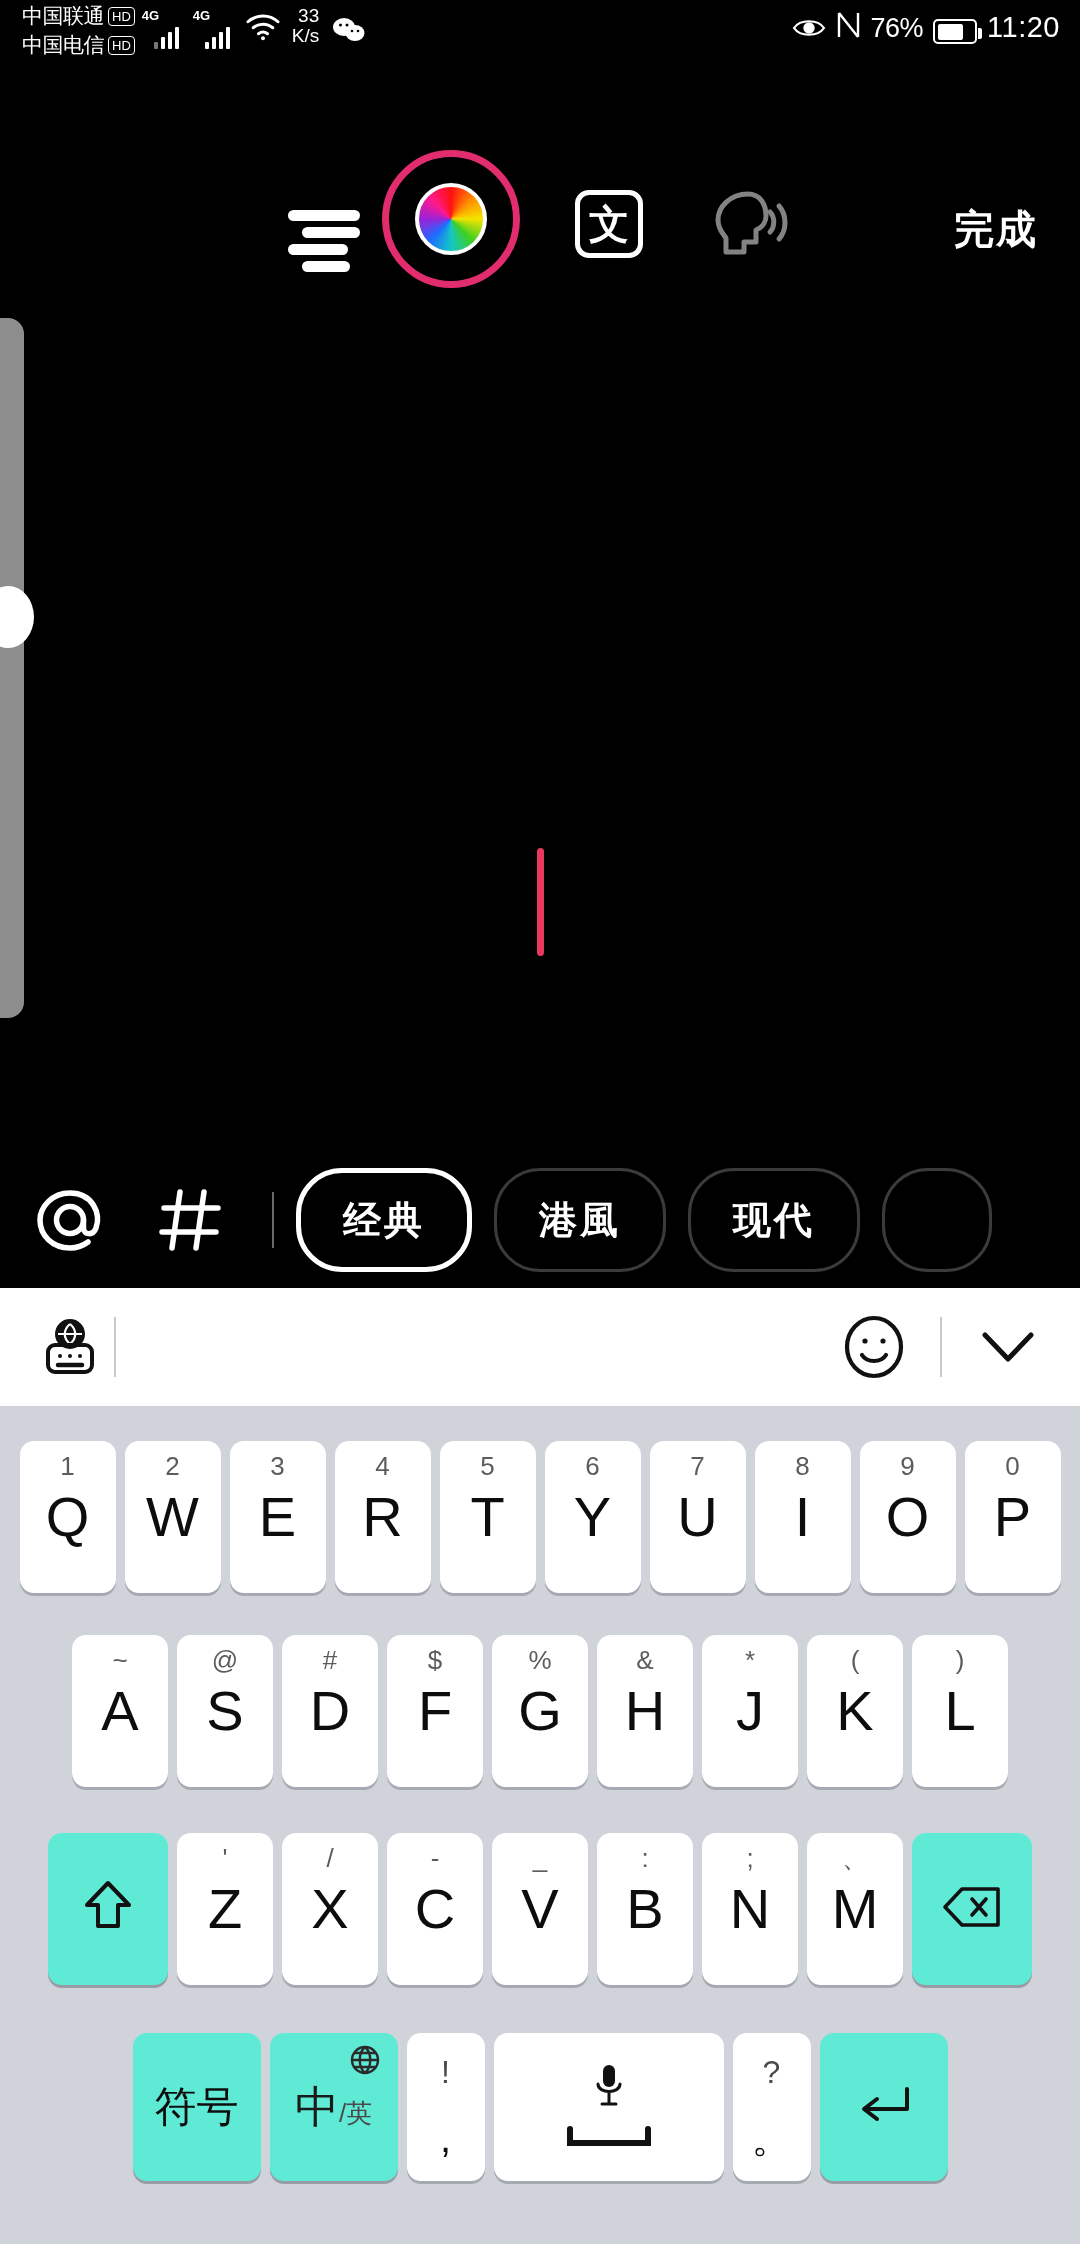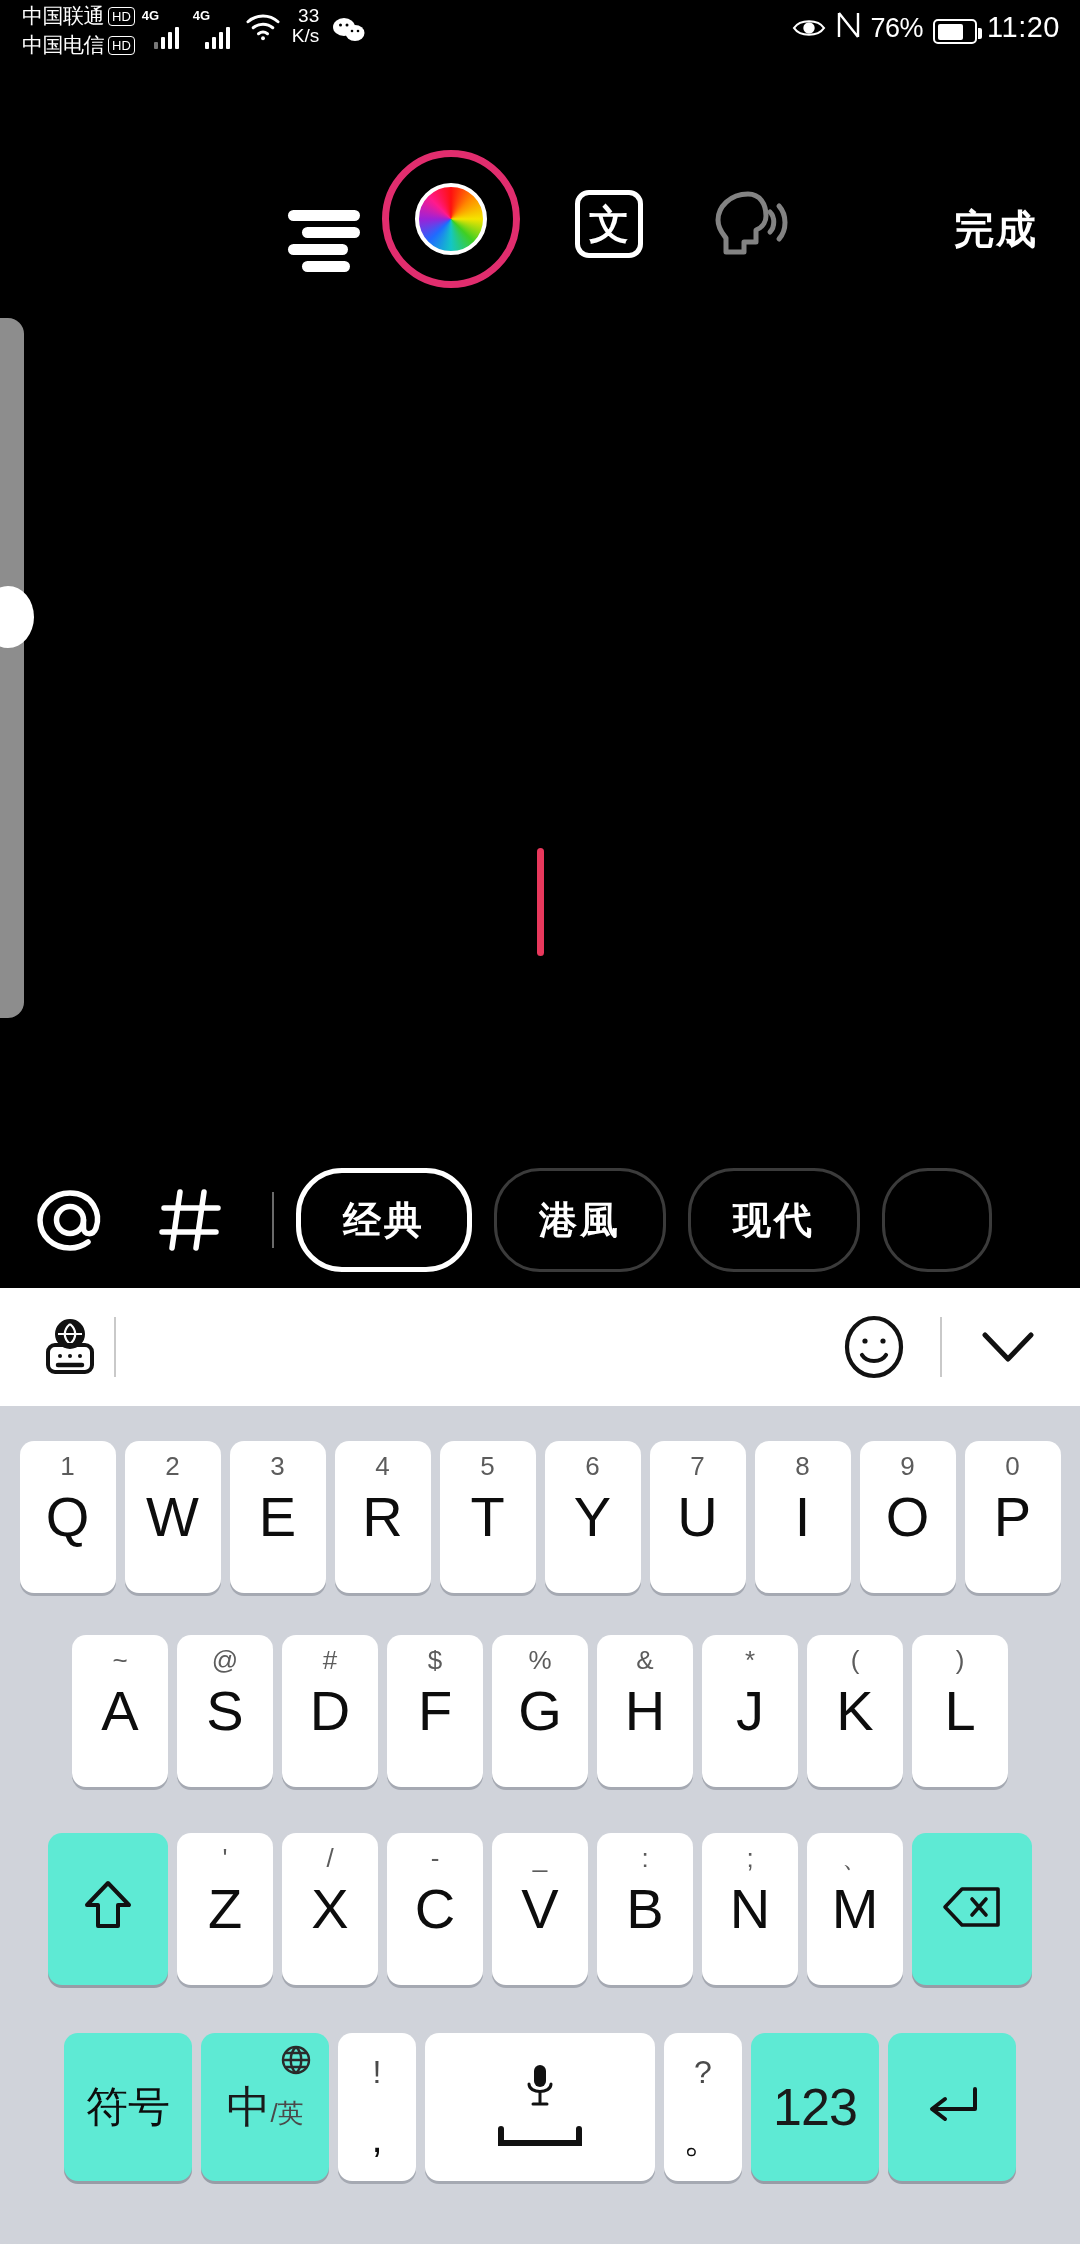--- a/index.html
+++ b/index.html
@@ -473,23 +473,20 @@
           </span>
         </div>
 
         <div class="key k-period">
           <span class="k-stack">
             <span class="t">?</span>
             <span class="b">。</span>
           </span>
         </div>
 
-        <div class="key dark k-123">
-          <span class="num123">123</span>
-        </div>
 
         <div class="key dark k-enter">
           <span>
             <svg width="58" height="44" viewBox="0 0 58 44" fill="none" stroke="#111" stroke-width="4" stroke-linecap="round" stroke-linejoin="round">
               <path d="M52 6 L52 26 L10 26"></path>
               <path d="M22 16 L9 26 L22 36"></path>
             </svg>
           </span>
         </div>
       </div>

